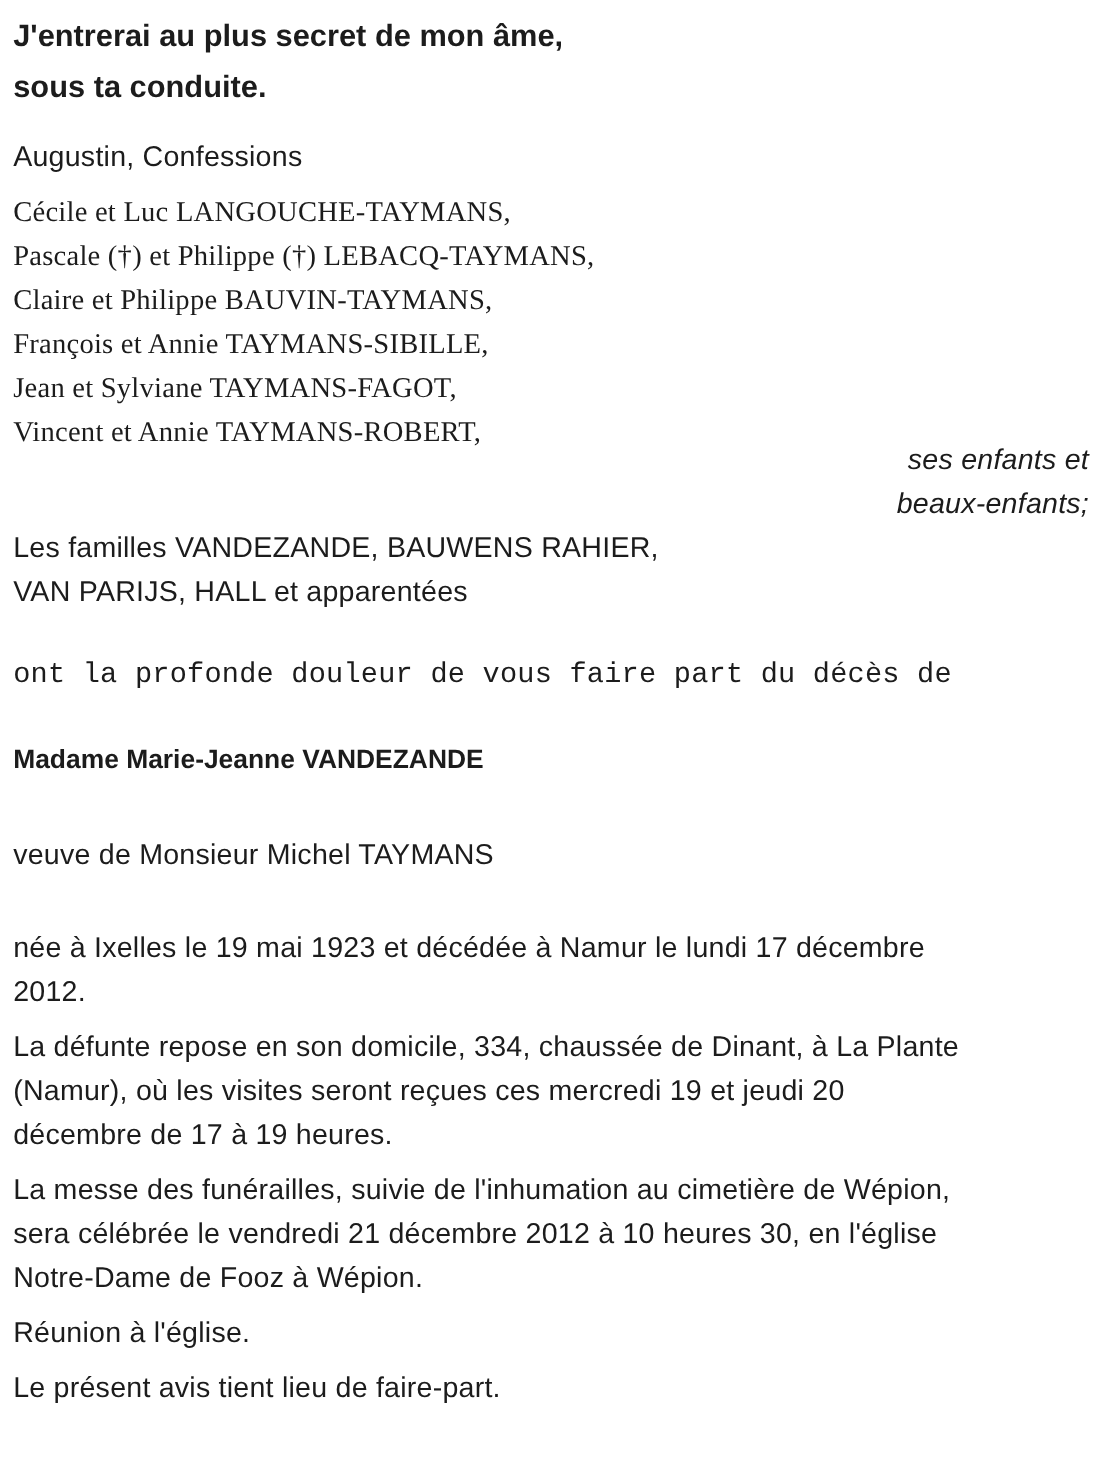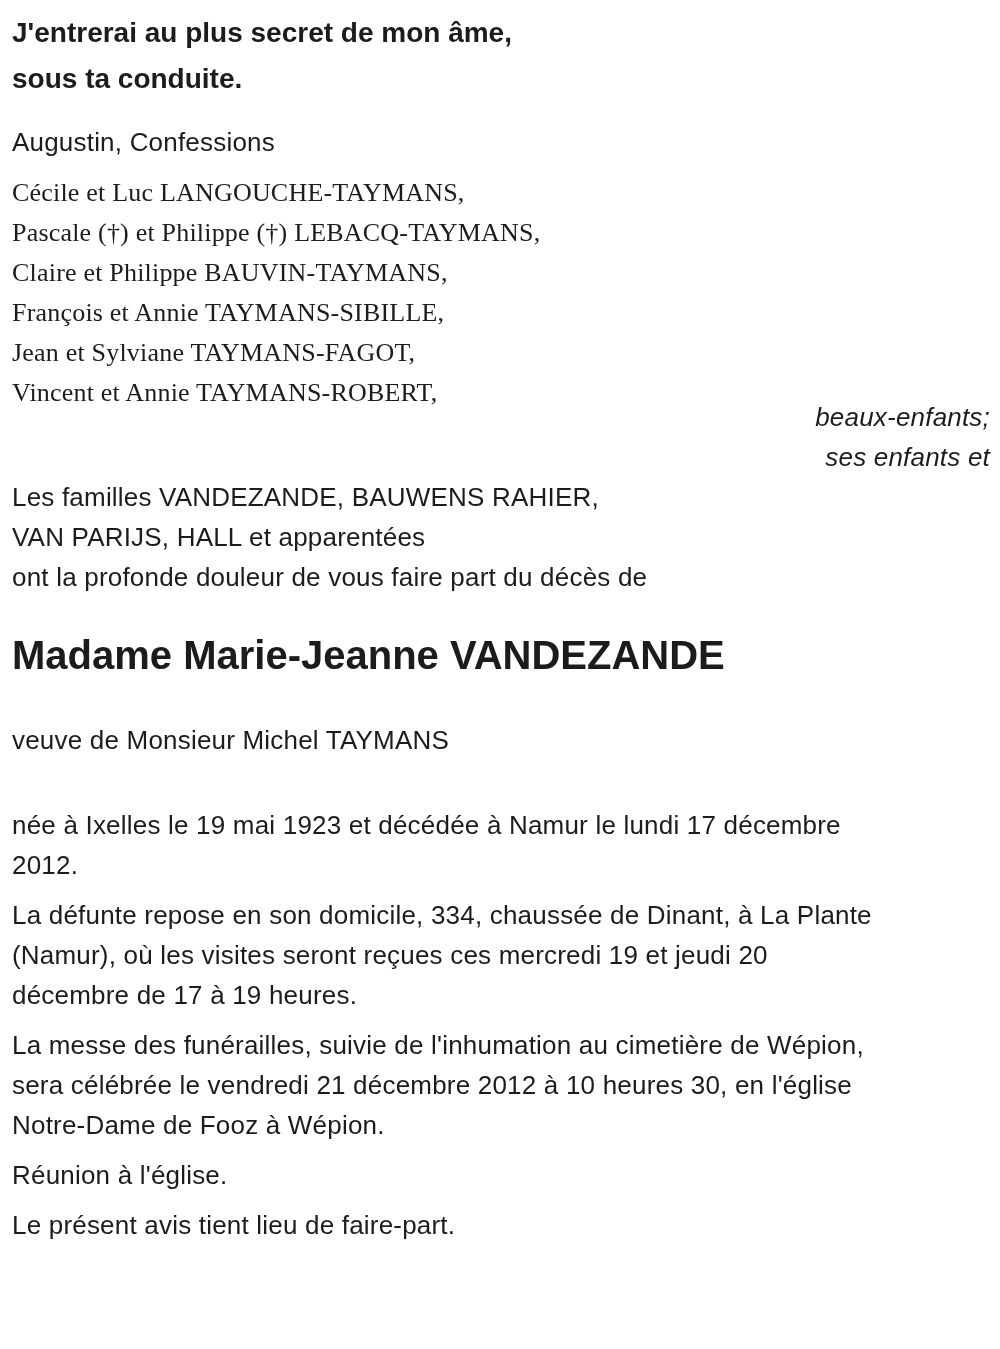--- a/index.html
+++ b/index.html
@@ -29,25 +29,27 @@
   .children { margin-top: 11px; font-family: Liberation Serif, serif; }
   .children p { line-height: 40px; }
   .role {
     margin-top: -16px;
     text-align: right;
     font-style: italic;
   }
   .role p { line-height: 40px; }
   .relatives p { line-height: 40px; }
   .intro {
+    margin-top: 36px;
     line-height: 40px;
+    font-family: Liberation Mono, monospace;
   }
   .deceased {
     margin: 30px 0 0;
-    font-size: 40px;
+    font-size: 24px;
     line-height: 56px;
     font-weight: 700;
     letter-spacing: 0;
   }
   .widow {
     margin-top: 37px;
     line-height: 40px;
   }
   .details .para { margin-top: 10px; }
   .details .para.first { margin-top: 45px; }
@@ -68,22 +70,22 @@
   <section class="children">
     <p>Cécile et Luc LANGOUCHE-TAYMANS,</p>
     <p>Pascale (†) et Philippe (†) LEBACQ-TAYMANS,</p>
     <p>Claire et Philippe BAUVIN-TAYMANS,</p>
     <p>François et Annie TAYMANS-SIBILLE,</p>
     <p>Jean et Sylviane TAYMANS-FAGOT,</p>
     <p>Vincent et Annie TAYMANS-ROBERT,</p>
   </section>
 
   <div class="role">
+    <p>ses enfants et</p>
     <p>beaux-enfants;</p>
-    <p>ses enfants et</p>
   </div>
 
   <section class="relatives">
     <p>Les familles VANDEZANDE, BAUWENS RAHIER,</p>
     <p>VAN PARIJS, HALL et apparentées</p>
   </section>
 
   <p class="intro">ont la profonde douleur de vous faire part du décès de</p>
 
   <h1 class="deceased">Madame Marie-Jeanne VANDEZANDE</h1>

